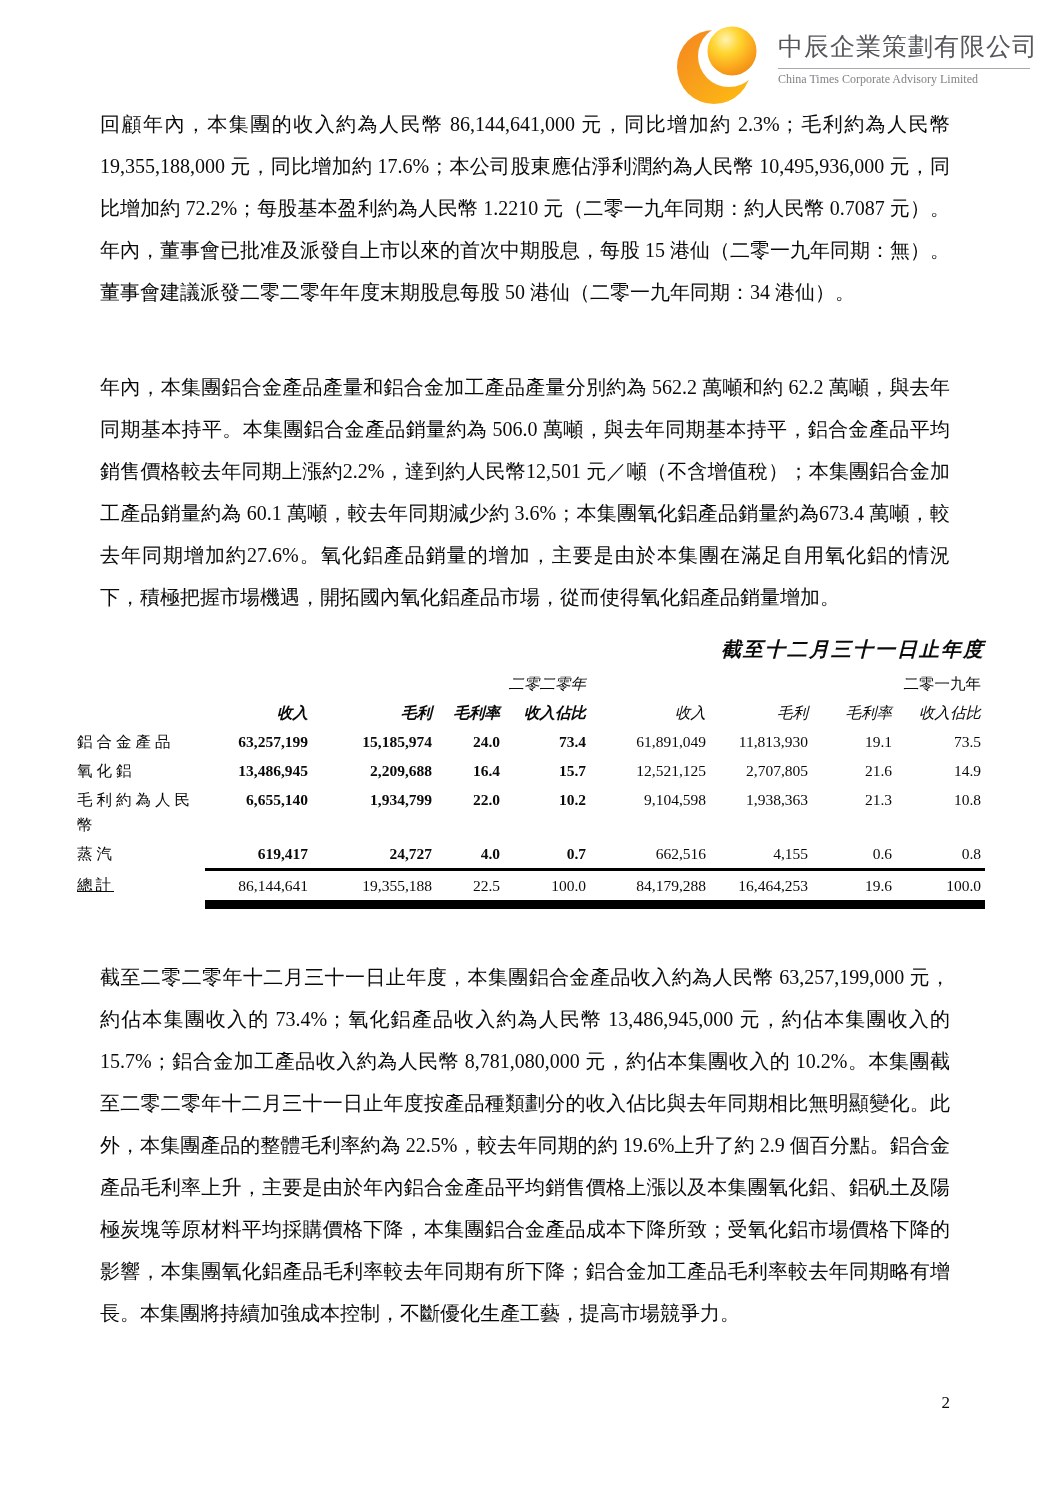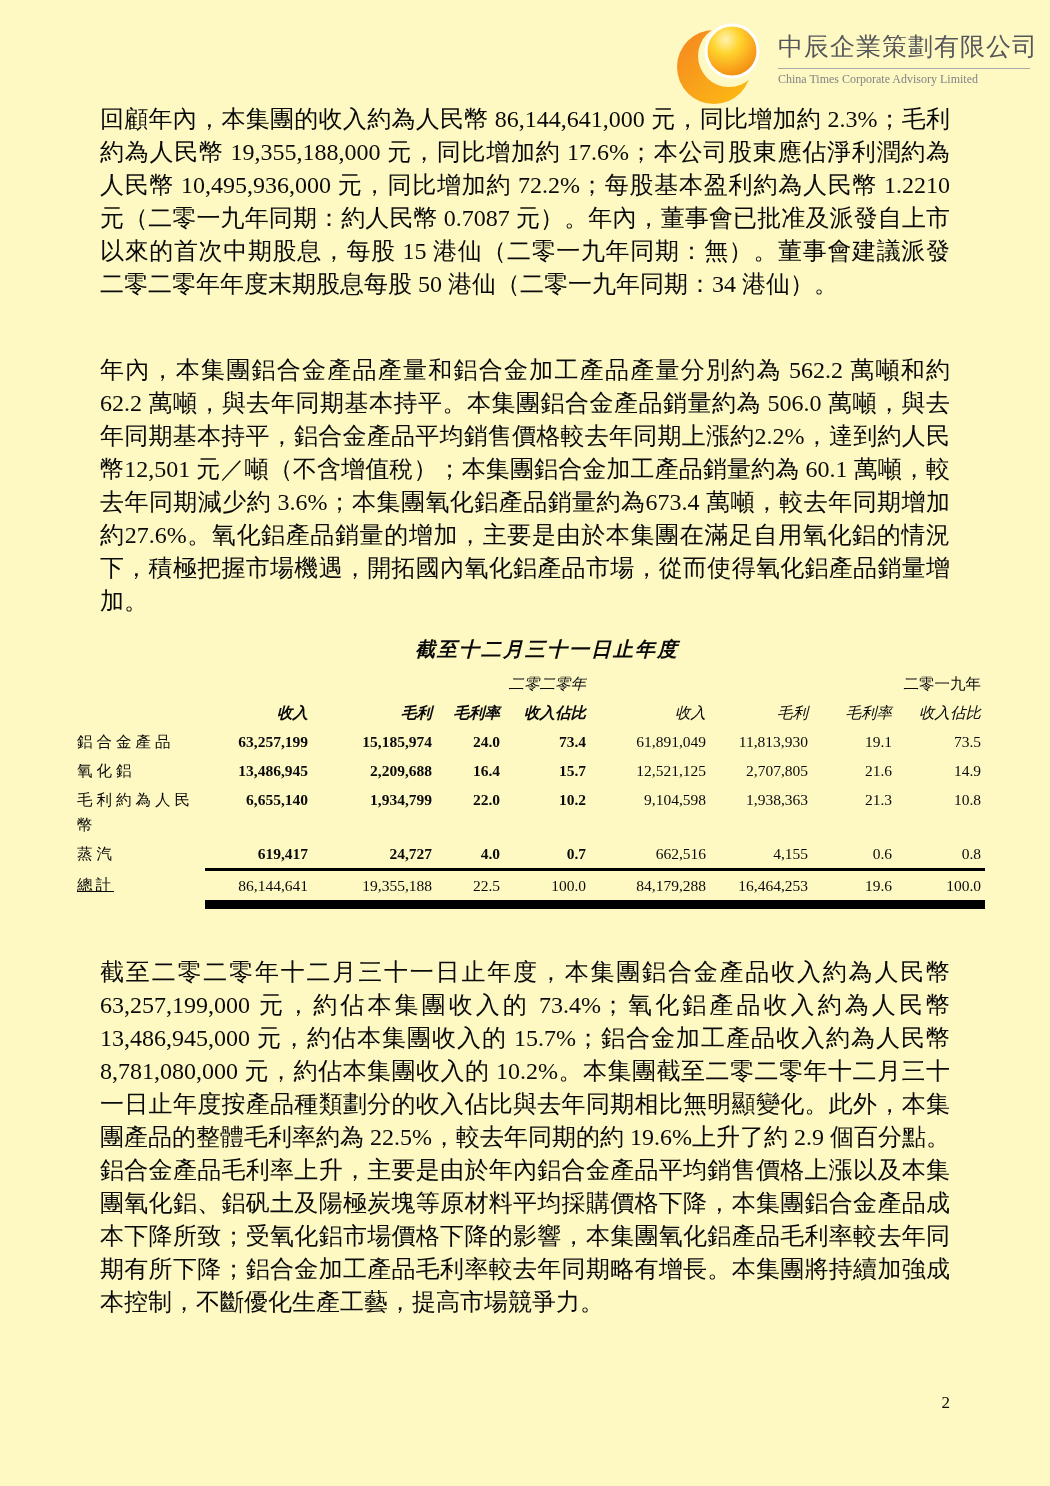--- a/index.html
+++ b/index.html
@@ -1,36 +1,36 @@
 <!DOCTYPE html>
 <html><head>
 <meta charset="utf-8">
 <style>
   * { margin:0; padding:0; box-sizing:border-box; }
   html,body { background:#e8e8e8; }
   .page {
     position:relative; width:1050px; height:1486px; margin:0 auto;
-    background:#fef9c3; color:#0a0a0a;
+    background:#ffffff; color:#0a0a0a;
     font-family:"Liberation Serif", serif; overflow:hidden;
   }
   
   .hdr { position:absolute; top:22px; right:12px; display:flex; align-items:flex-start; }
   .logo-mark { width:100px; height:82px; margin-right:8px; }
   .hdr-names { padding-top:8px; }
   .name-zh { font-size:25px; letter-spacing:1px; color:#55565a; white-space:nowrap; font-weight:500; }
   .name-divider { border-top:1px solid #a7a9ac; margin:5px 0 3px 0; width:252px; }
   .name-en { font-size:12px; color:#808285; white-space:nowrap; }
   
   .main { position:absolute; left:100px; top:103px; width:850px; }
-  .para { font-size:24px; line-height:33px; text-align:justify; color:#0a0a0a; }
+  .para { font-size:20px; line-height:42px; text-align:justify; color:#0a0a0a; }
   .p2 { margin-top:53px; }
   .p3 { margin-top:47px; }
   
   .tbl-wrap { margin-left:-25px; width:910px; margin-top:18px; }
-  .tbl-title { width:910px; padding-left:340px; text-align:left;
+  .tbl-title { width:910px; padding-left:340px; text-align:right;
                font-size:20px; font-weight:bold; font-style:italic; letter-spacing:2px; }
   table.fin { border-collapse:collapse; table-layout:fixed; width:910px; margin-top:6px; }
   table.fin th, table.fin td {
     font-size:15.5px; text-align:right; vertical-align:top;
     padding:2px 4px 2px 0; line-height:25px; font-weight:normal;
   }
   .c-label { text-align:left !important; letter-spacing:4px; padding-left:2px !important; }
   .yr-row th { font-size:18px; text-align:center; padding-bottom:8px; }
   .yr-2020 { font-weight:bold; font-style:italic; padding-left:216px !important; }
   .yr-2019 { font-weight:normal; padding-left:196px !important; }

